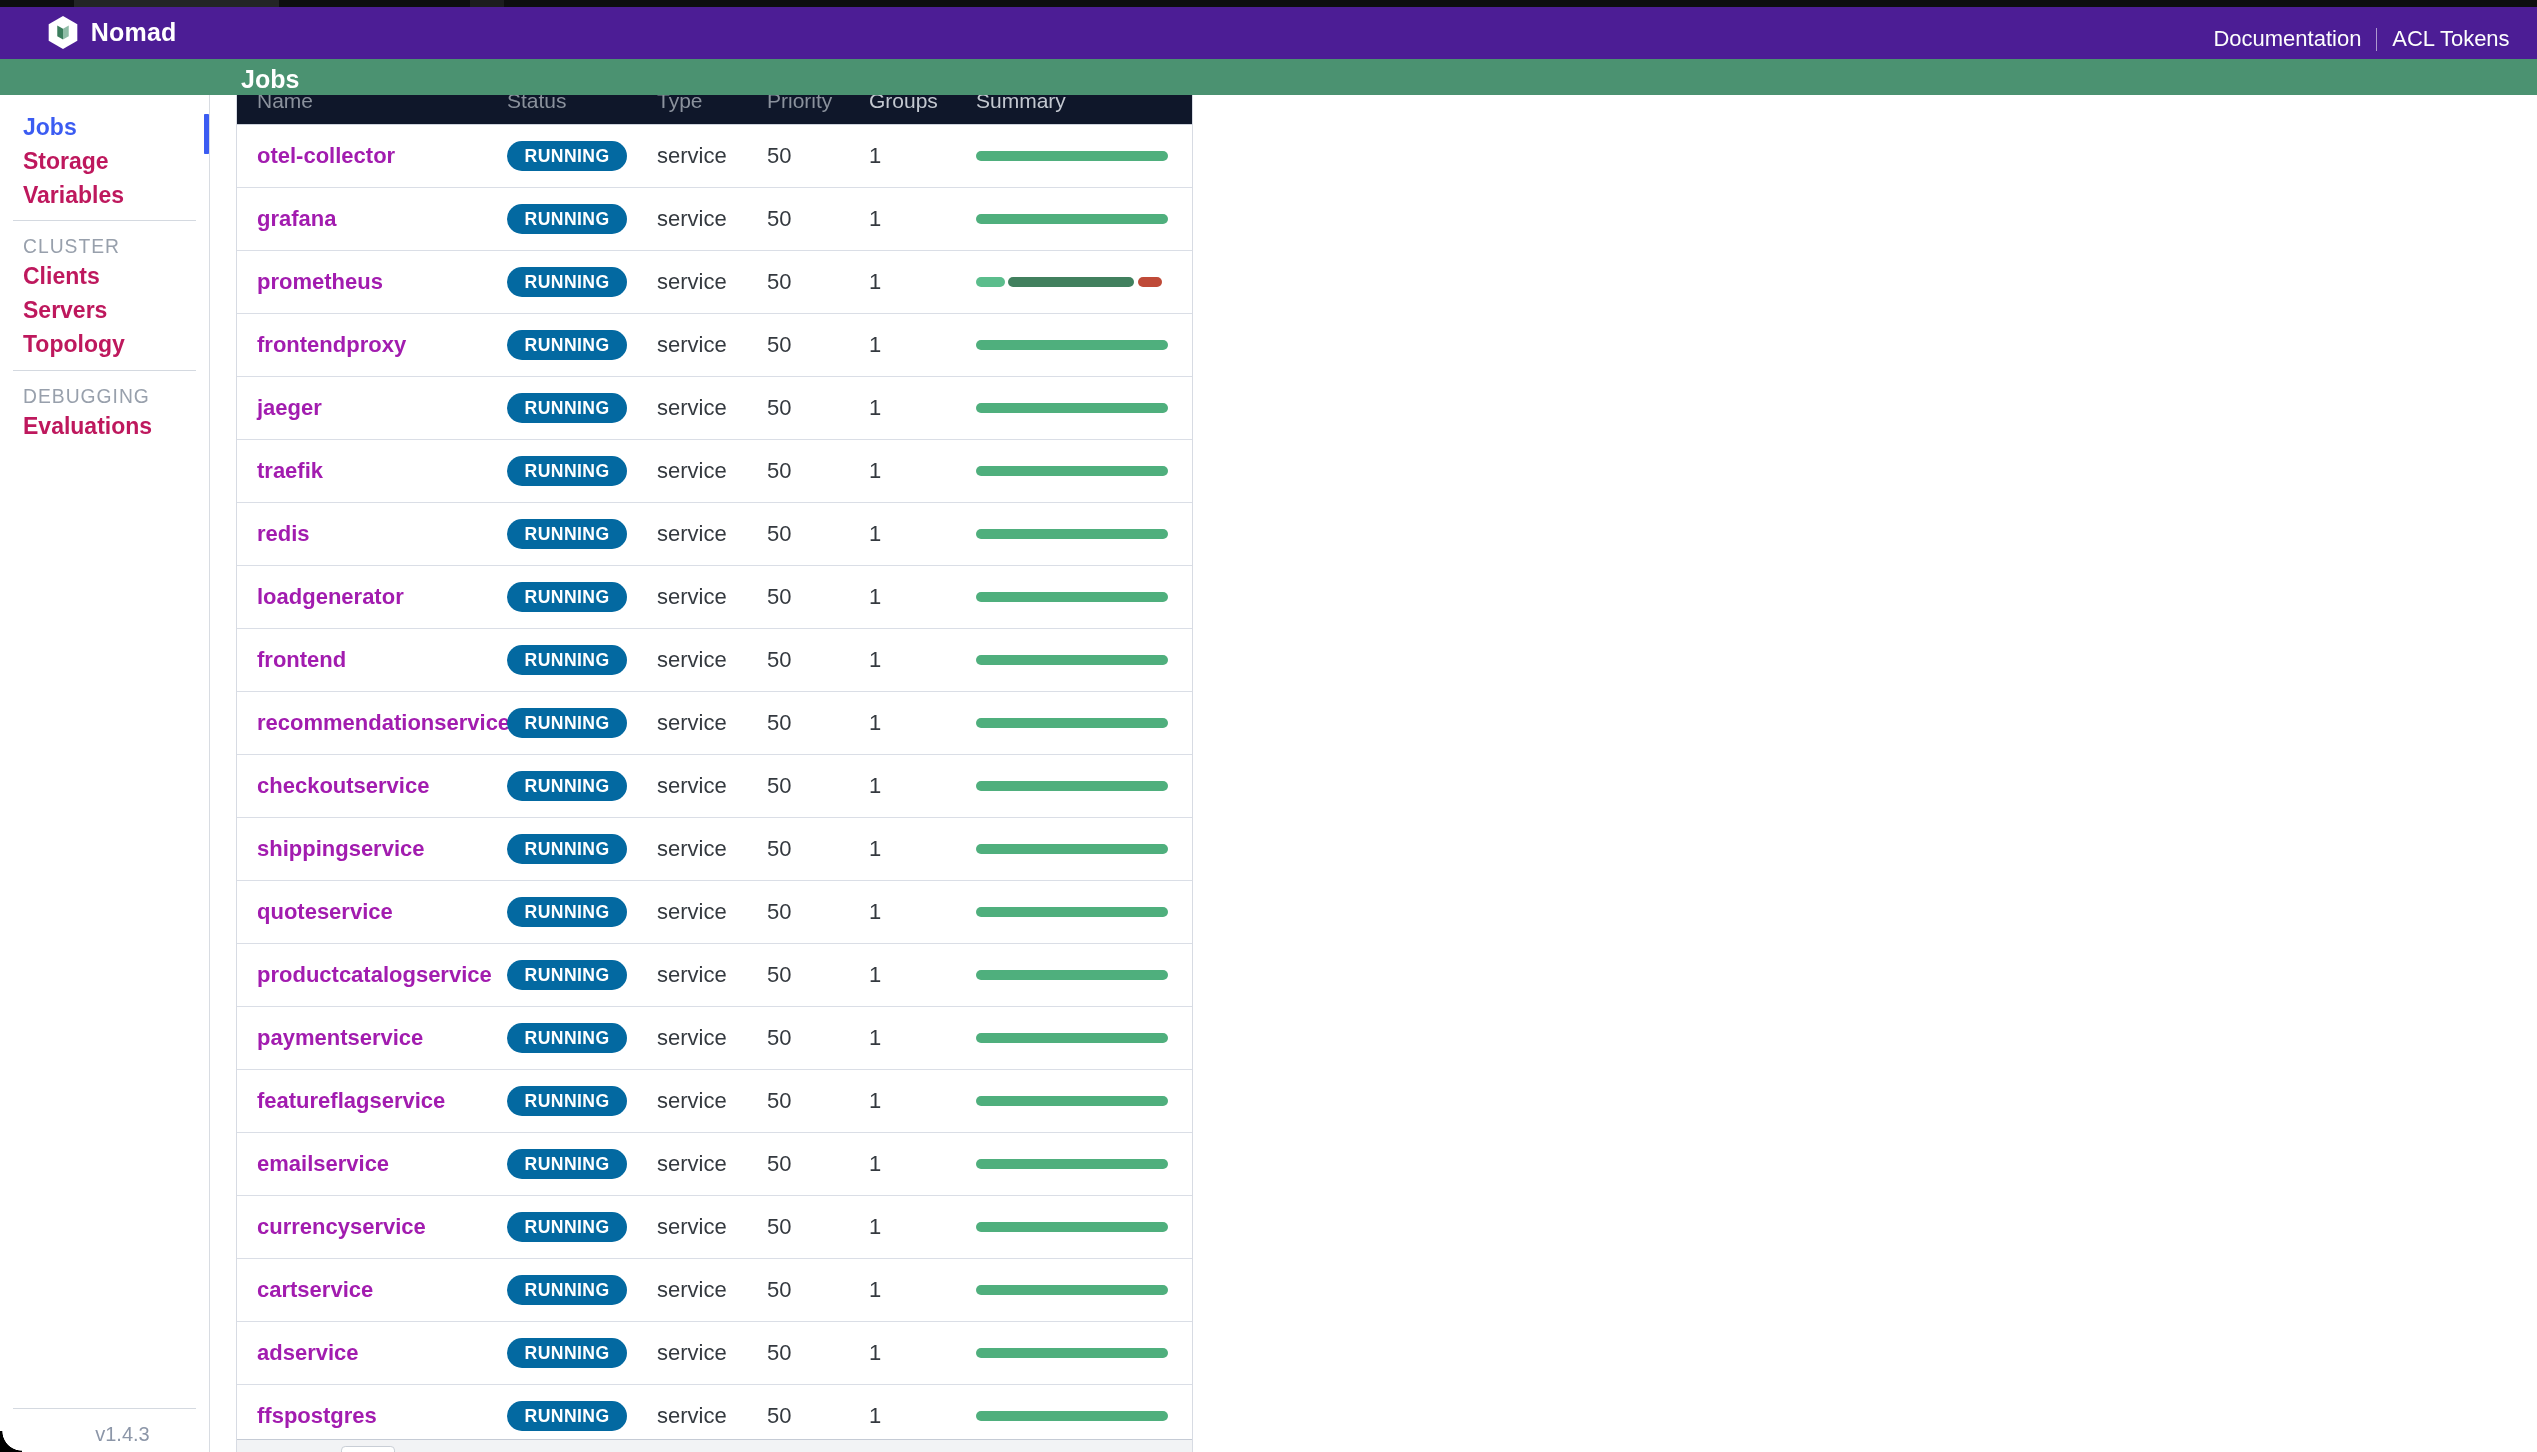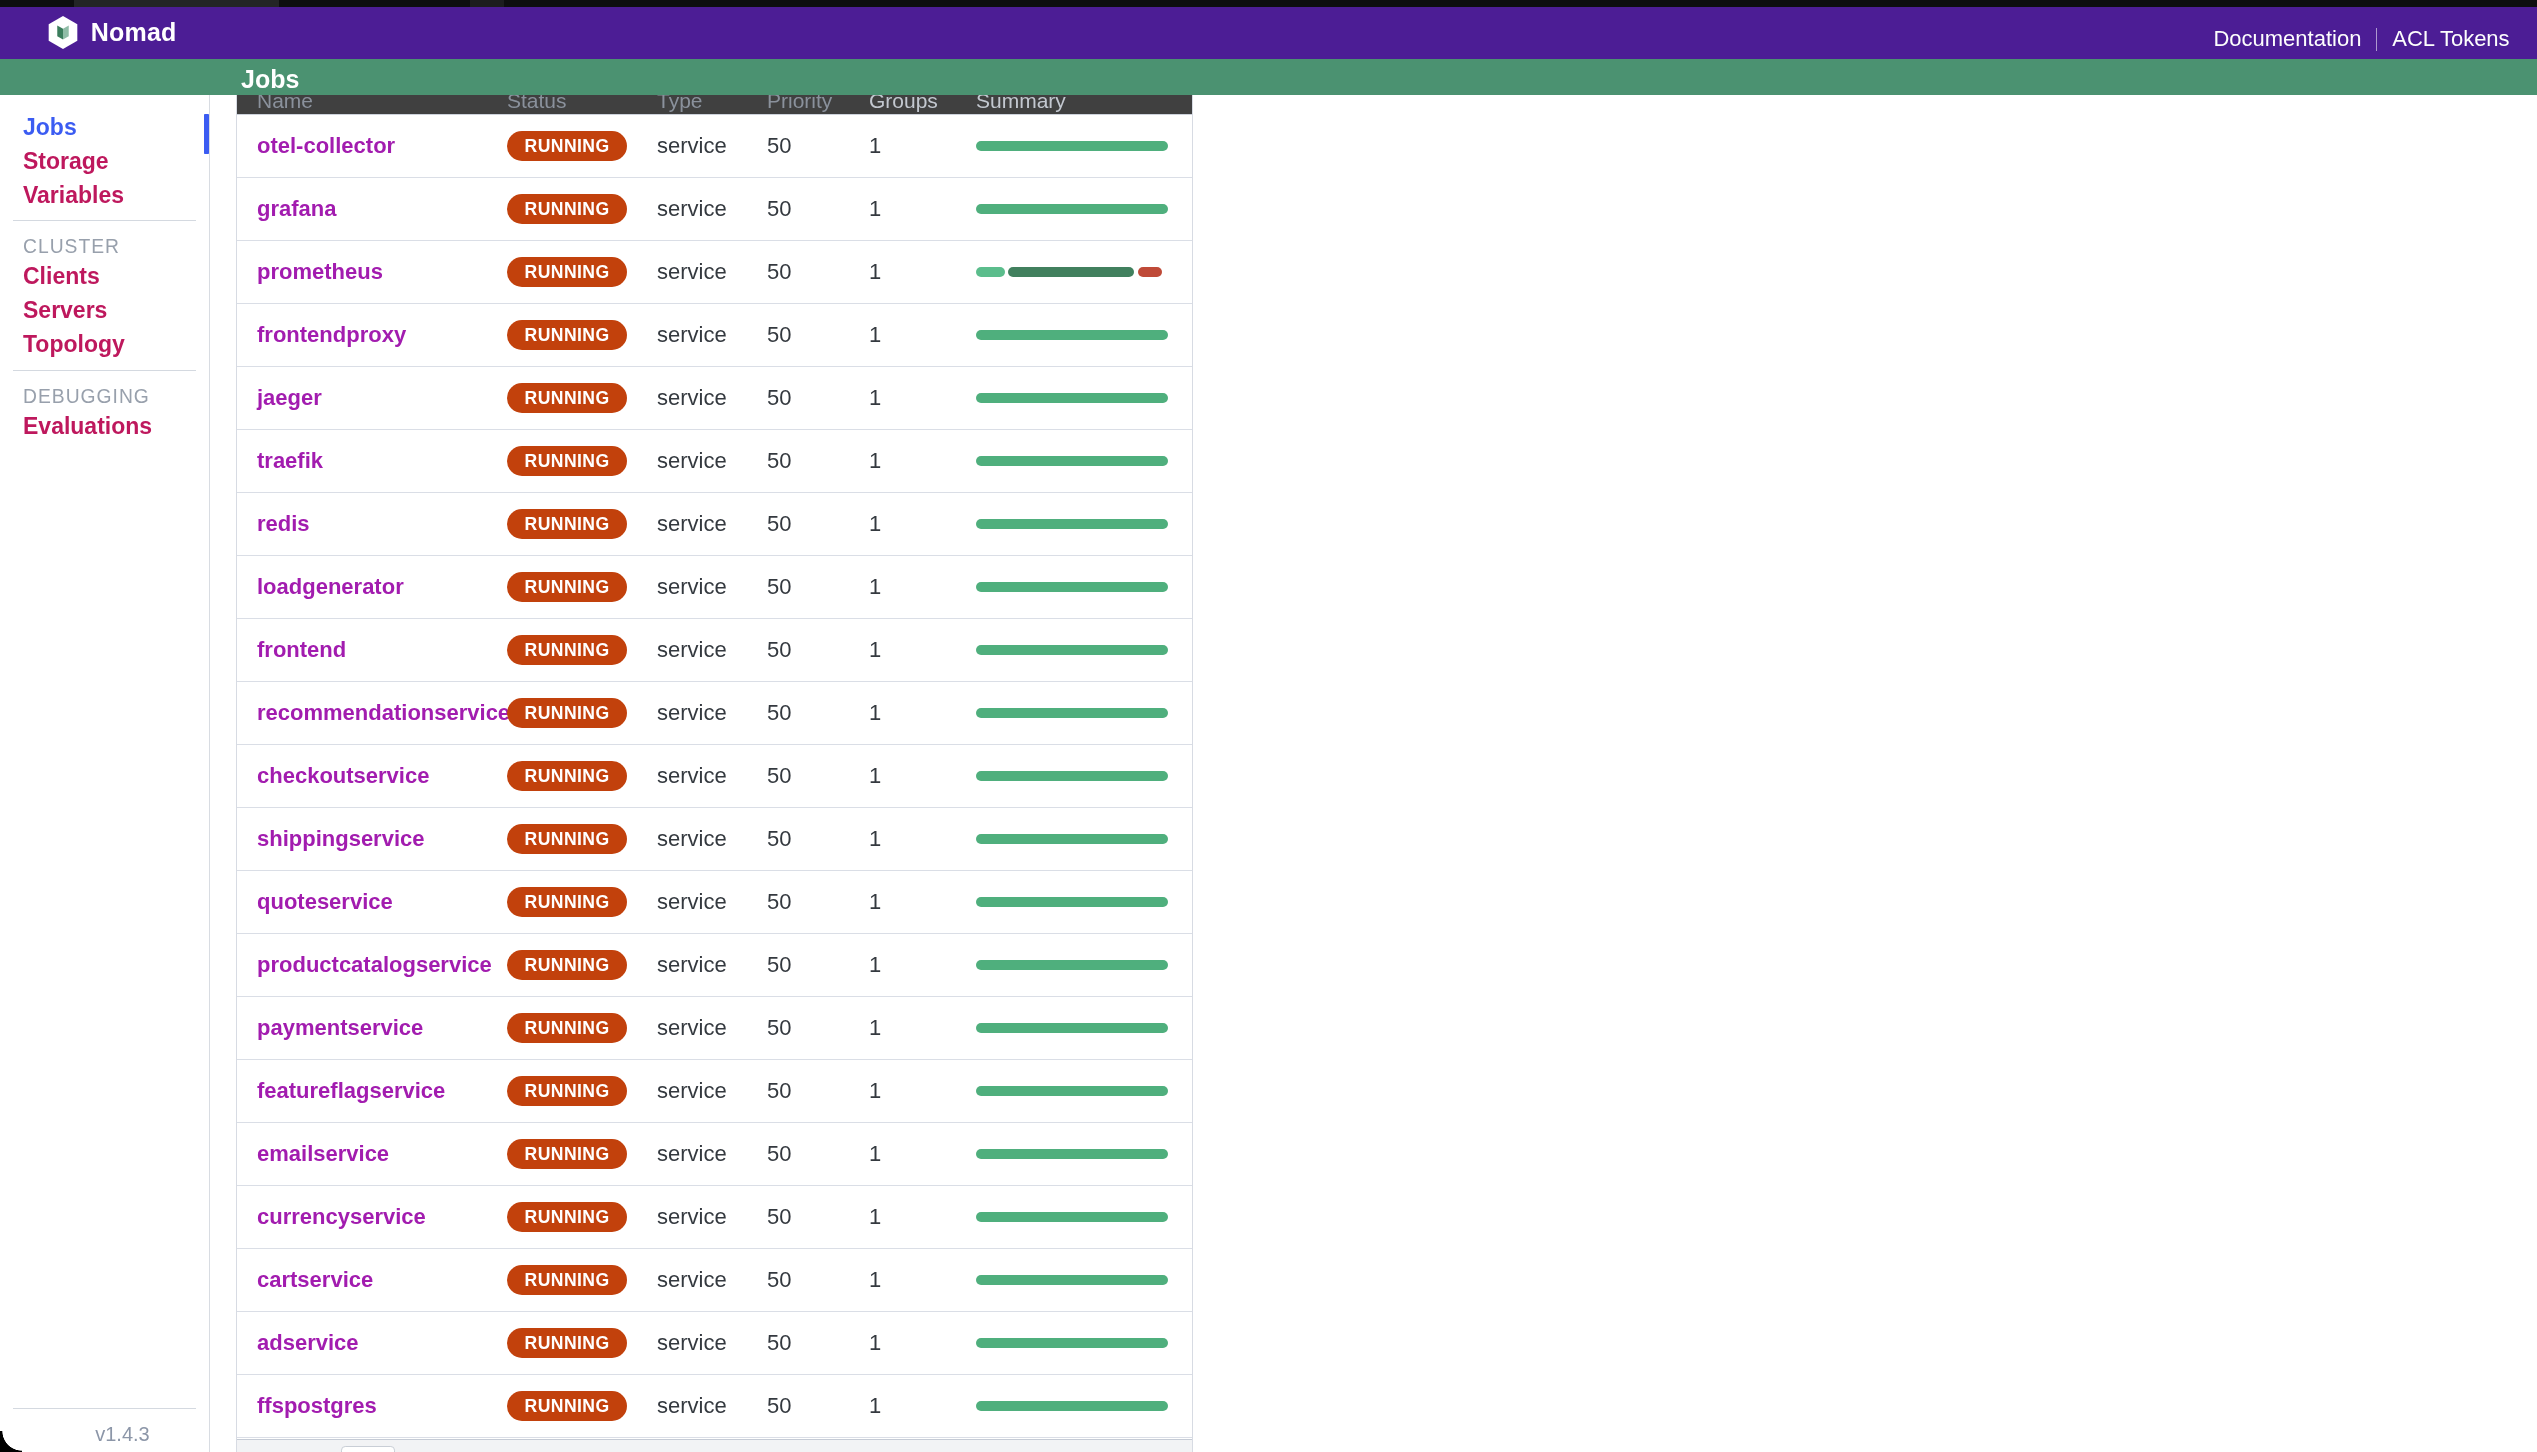--- a/index.html
+++ b/index.html
@@ -81,35 +81,35 @@
   .version { position: absolute; left: 0; right: 0; bottom: 6.7px; text-align: center; font-size: 20px; color: #8C96A8; margin-left: 36px; }
 
   
   .jobs-table {
     position: absolute; left: 236px; top: 95px; width: 957px; height: 1358px;
     border-left: 0.8px solid #D7DBE3; border-right: 0.8px solid #D7DBE3;
     background: #fff; overflow: hidden;
   }
   .grid-cols { display: grid; grid-template-columns: 270px 150px 110px 102px 107px 1fr; align-items: center; }
   .thead {
-    position: relative; height: 20px; background: #404040;
+    position: relative; height: 30px; background: #0f172a;
     border-bottom: 0.8px solid #CDD2DB; overflow: hidden;
   }
   .thead-row { position: absolute; left: 0; right: 0; top: -11px; height: 33px; }
   .th { font-size: 21px; color: #8A919C; cursor: pointer; }
   .th.first { padding-left: 20px; }
   .th.muted { color: #C3C8D0; cursor: default; }
 
   .job-row { height: 63px; border-bottom: 0.8px solid #DADEE6; cursor: pointer; background: #fff; }
   .cell-name { padding-left: 20px; font-size: 22px; font-weight: 700; color: #a21caf; }
   .cell-text { font-size: 22px; color: #34393F; }
   .badge {
     display: inline-flex; align-items: center; justify-content: center;
     height: 30px; padding: 0 17.6px; border-radius: 15px;
-    background: #c2410c; color: #ffffff; font-size: 17.6px; font-weight: 700; letter-spacing: 0.4px;
+    background: #0369a1; color: #ffffff; font-size: 17.6px; font-weight: 700; letter-spacing: 0.4px;
   }
   .summary-wrap { width: 192px; }
   .summary-bar { display: flex; gap: 3.4px; width: 192px; height: 10px; }
   .summary-bar .seg { height: 10px; border-radius: 5px; flex-grow: 0; flex-shrink: 0; }
 
   .tfoot {
     position: absolute; left: 0; right: 0; top: 1344px; height: 25px;
     background: #F2F3F5; border-top: 1.7px solid #C5CBD5;
   }
   .page-size-select {

